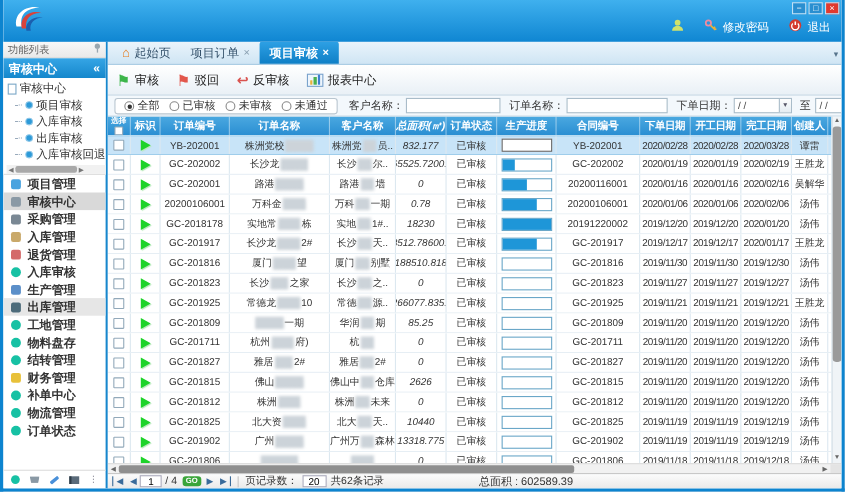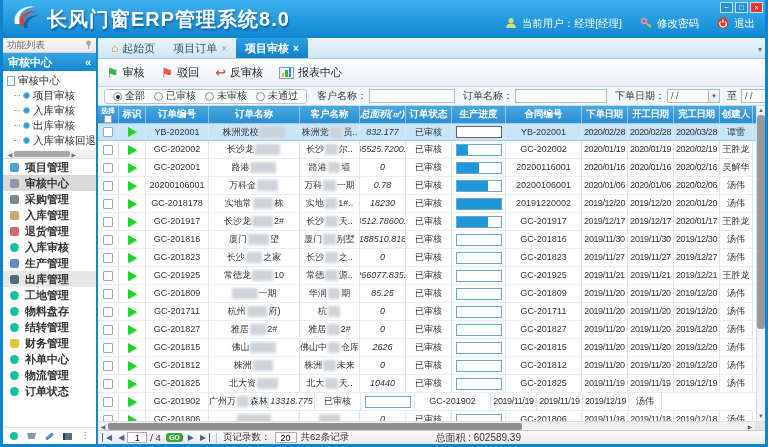--- a/index.html
+++ b/index.html
@@ -142,32 +142,30 @@
 <div id="app">
 
   <div class="header">
     <span class="logo">
       <svg width="30" height="28" viewBox="0 0 30 28">
         <path d="M4 21 C1 10 13 1 25 4 C14 4 6 10 9 21 Z" fill="#ffffff"></path>
         <path d="M9 23 C6 13 17 5 27 9 C18 8 11 14 13 23 Z" fill="#d8433b"></path>
         <path d="M13 25 C11 17 20 11 28 13 C21 13 15 18 17 25 Z" fill="#1b5fae"></path>
       </svg>
     </span>
-    <span class="title">长风门窗ERP管理系统8.0</span>
     <div class="winbtns">
       <span class="wb">−</span>
       <span class="wb">□</span>
       <span class="wb close">×</span>
     </div>
     <div class="userarea">
       <span><svg width="12" height="12">
             <circle cx="6" cy="3.6" r="2.6" fill="#cfe26b"></circle>
             <path d="M1 11c0-3.2 3-4.5 5-4.5s5 1.3 5 4.5z" fill="#cfe26b"></path>
           </svg></span>
-      <span>当前用户：经理[经理]</span>
       <span class="gap"></span>
       <span><svg width="12" height="12">
             <circle cx="4" cy="4" r="2.4" fill="none" stroke="#ef8ba0" stroke-width="1.6"></circle>
             <path d="M6 6l4.2 4.2M8.6 8.6l1.6-1.2M10 10l1.2-1" stroke="#e8b13a" stroke-width="1.5"></path>
           </svg></span>
       <span>修改密码</span>
       <span class="gap"></span>
       <span><svg width="12" height="12">
             <circle cx="6" cy="6" r="5.4" fill="#d43a2f"></circle>
             <path d="M6 2.6v3.2" stroke="#fff" stroke-width="1.4"></path>
@@ -853,20 +851,24 @@
                 <div class="gc c12">汤伟</div>
               </div>
               <div class="grow">
                 <div class="gc c0">
                   <span class="cb"></span>
                 </div>
                 <div class="gc c1">
                   <span class="tri"></span>
                 </div>
                 <div class="gc c2">GC-201902</div>
+                <div class="gc c3">
+                  <span>广州</span>
+                  <span class="redact">██████</span>
+                </div>
                 <div class="gc c4">
                   <span>广州万</span>
                   <span class="redact">███</span>
                   <span>森林</span>
                 </div>
                 <div class="gc c5">13318.775</div>
                 <div class="gc c6">已审核</div>
                 <div class="gc c7">
                   <span class="pbox">
                     <span class="pfill" style="width: 0%;"></span>

